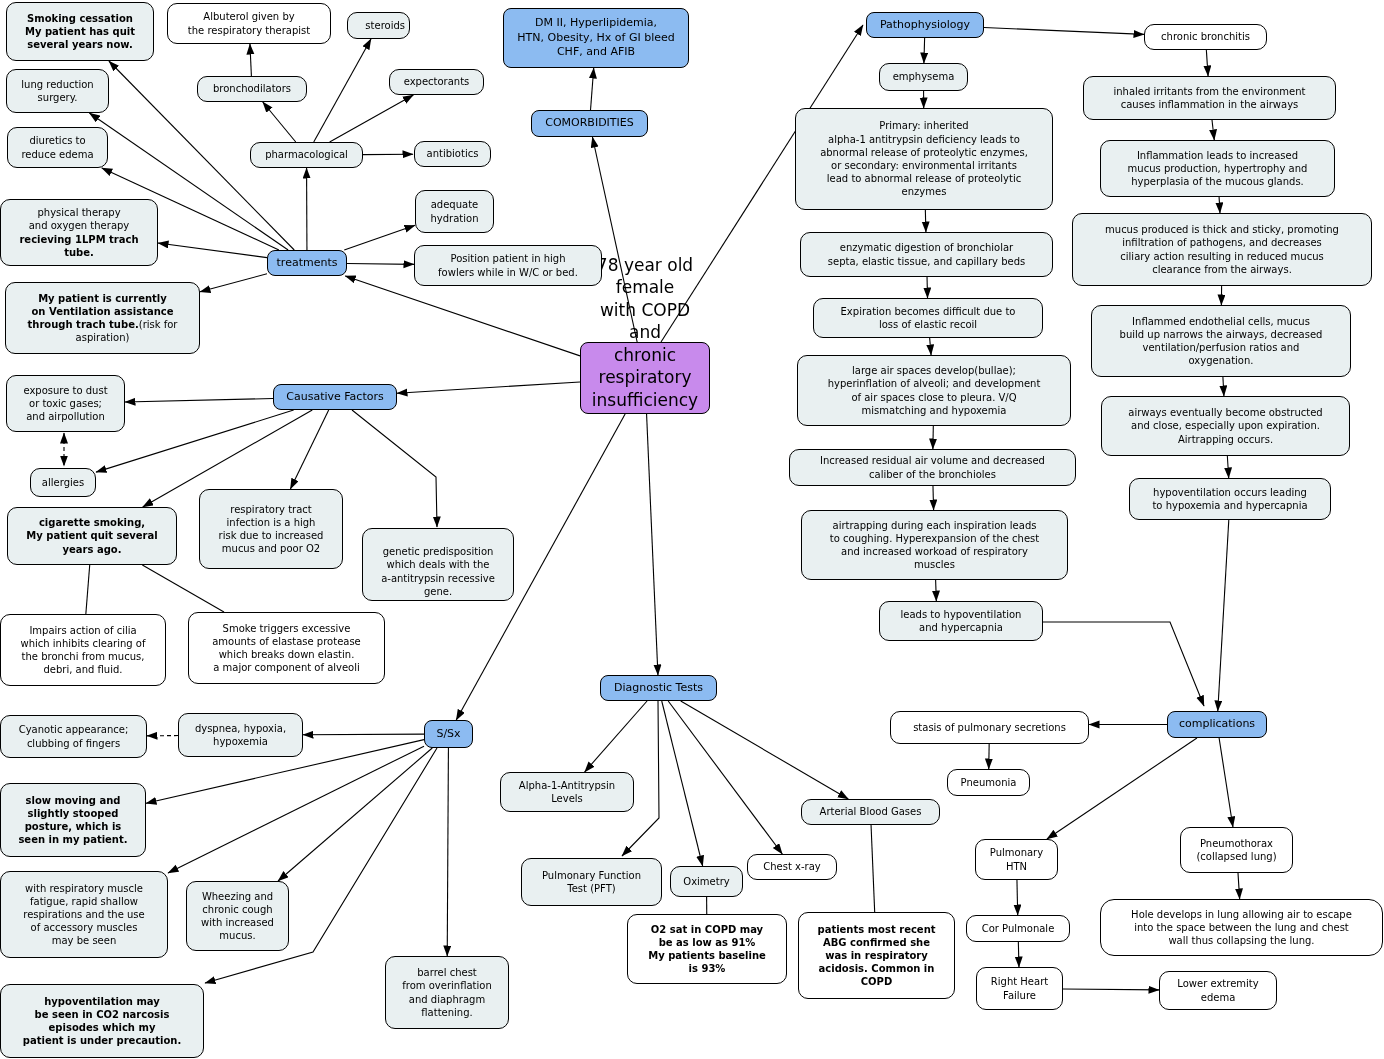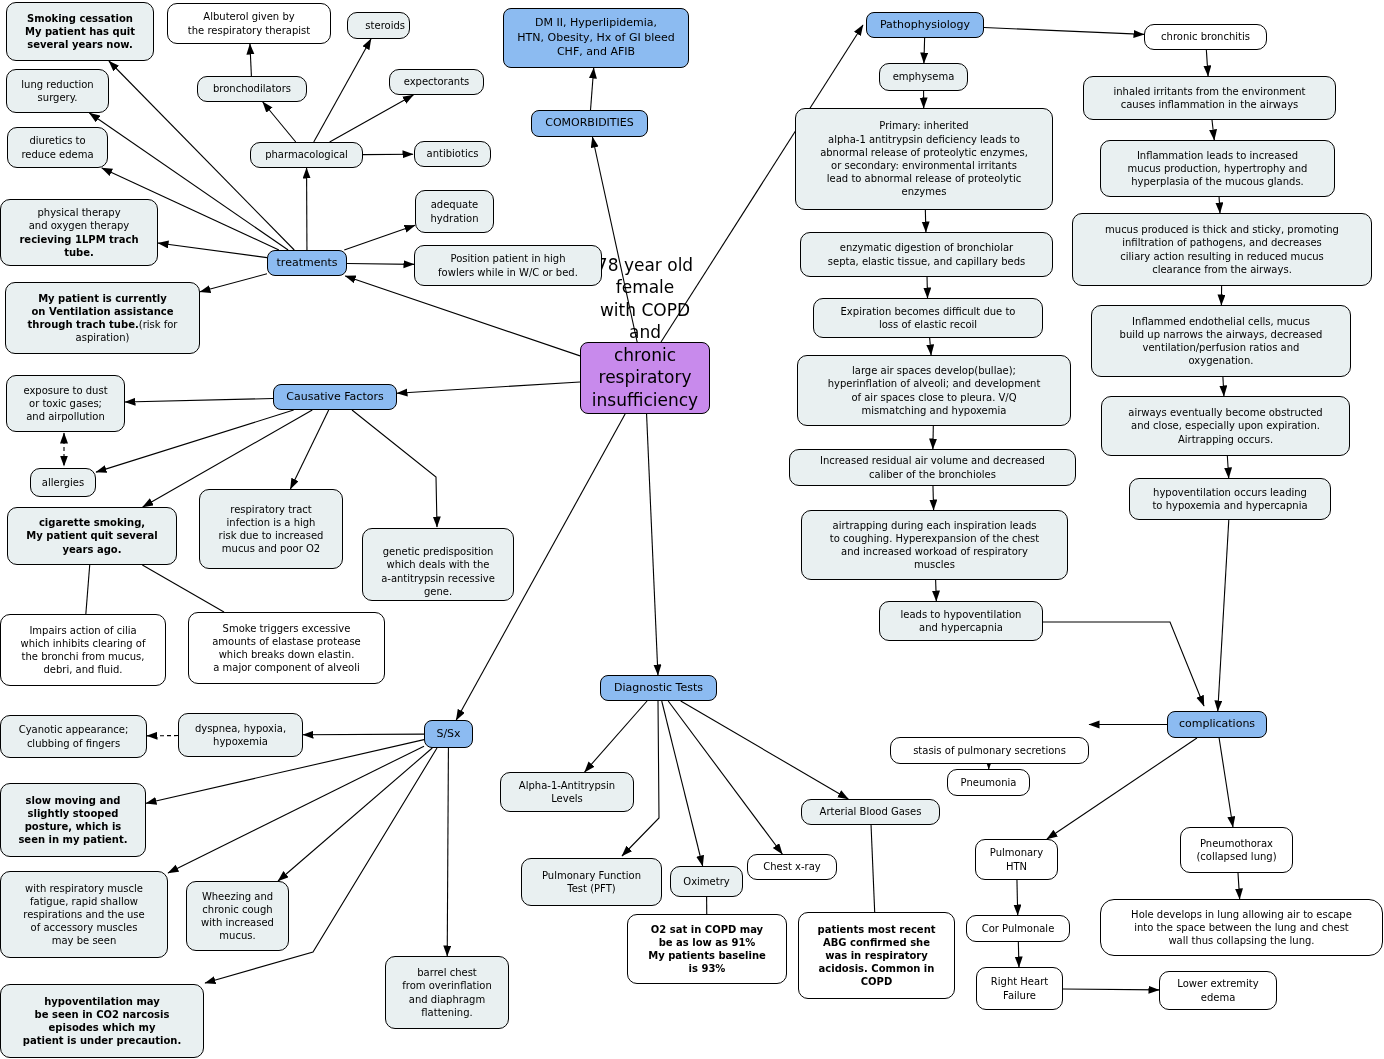--- a/index.html
+++ b/index.html
@@ -231,21 +231,21 @@
     <div class="node n-plain bold" style="left: 627px; top: 914px; width: 160px; height: 70px; background: rgb(255, 255, 255);"><div class="txt"><span>O2 sat in COPD may
 be as low as 91%
 My patients baseline
 is 93%</span></div></div>
     <div class="node n-plain bold" style="left: 798px; top: 912px; width: 157px; height: 87px; background: rgb(255, 255, 255);"><div class="txt"><span>patients most recent
 ABG confirmed she
 was in respiratory
 acidosis. Common in
 COPD</span></div></div>
     <div class="node n-concept" style="left: 1167px; top: 711px; width: 100px; height: 27px; background: rgb(140, 187, 241);"><div class="txt"><span>complications</span></div></div>
-    <div class="node n-plain" style="left: 890px; top: 711px; width: 199px; height: 27px; background: rgb(255, 255, 255); margin-top: 26px;"><div class="txt"><span>stasis of pulmonary secretions</span></div></div>
+    <div class="node n-plain" style="left: 890px; top: 711px; width: 199px; height: 33px; background: rgb(255, 255, 255);"><div class="txt"><span>stasis of pulmonary secretions</span></div></div>
     <div class="node n-plain" style="left: 947px; top: 769px; width: 83px; height: 27px; background: rgb(255, 255, 255);"><div class="txt"><span>Pneumonia</span></div></div>
     <div class="node n-plain" style="left: 975px; top: 839px; width: 83px; height: 41px; background: rgb(255, 255, 255);"><div class="txt"><span>Pulmonary
 HTN</span></div></div>
     <div class="node n-plain" style="left: 1180px; top: 827px; width: 113px; height: 46px; background: rgb(255, 255, 255);"><div class="txt"><span>Pneumothorax
 (collapsed lung)</span></div></div>
     <div class="node n-plain" style="left: 966px; top: 915px; width: 104px; height: 27px; background: rgb(255, 255, 255);"><div class="txt"><span>Cor Pulmonale</span></div></div>
     <div class="node n-plain" style="left: 1100px; top: 899px; width: 283px; height: 57px; background: rgb(255, 255, 255); border-radius: 14px;"><div class="txt"><span>Hole develops in lung allowing air to escape
 into the space between the lung and chest
 wall thus collapsing the lung.</span></div></div>
     <div class="node n-plain" style="left: 976px; top: 967px; width: 87px; height: 43px; background: rgb(255, 255, 255);"><div class="txt"><span>Right Heart

